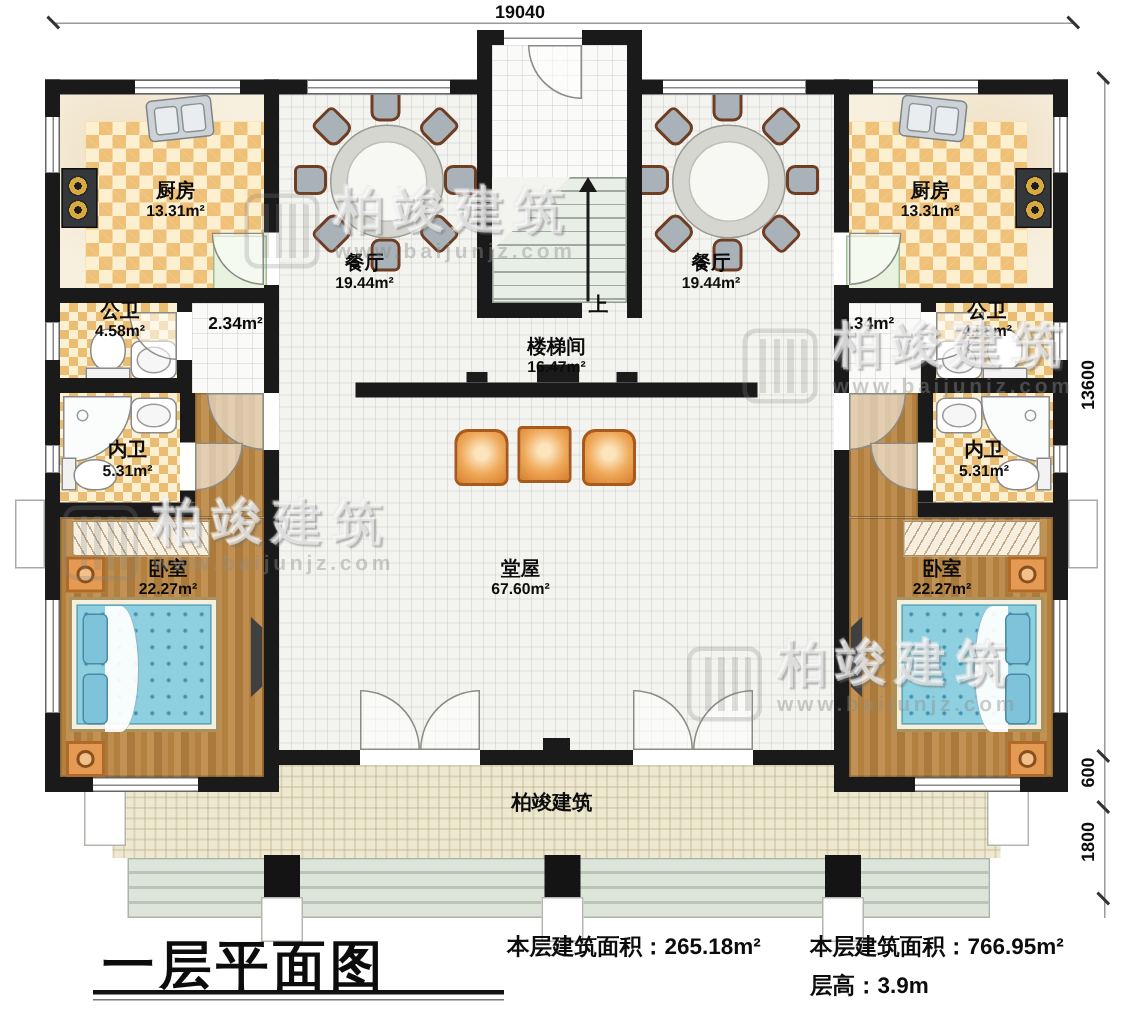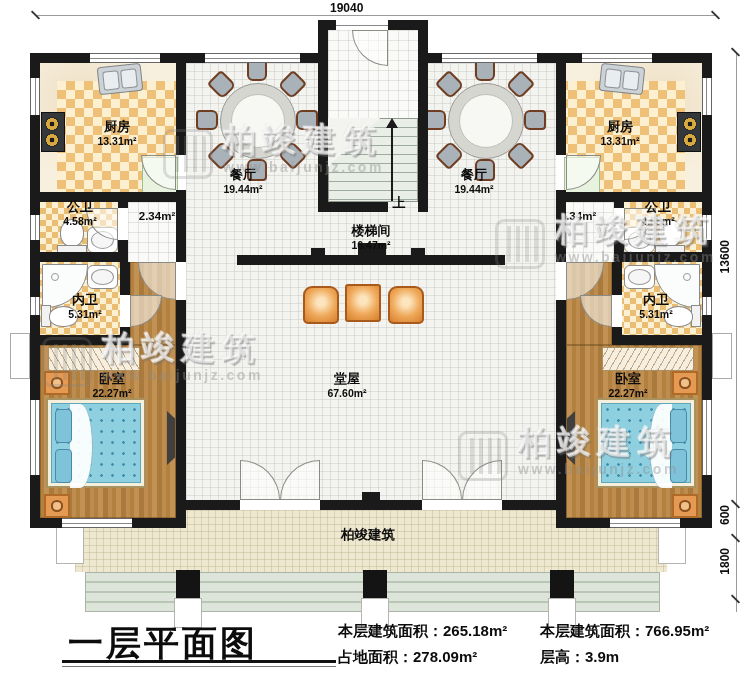--- a/index.html
+++ b/index.html
@@ -343,22 +343,20 @@
         <div class="wm-brand">柏竣建筑</div>
          <div class="wm-url">www.baijunjz.com</div>
       </div>
   </div>
 
   <div class="tb-title">一层平面图</div>
   <div class="tb-line1"></div>
   <div class="tb-line2"></div>
   <div class="stat" style="left:338px;top:622px;">
     <span>本层建筑面积：</span><span>265.18m²</span></div>
-  <div class="stat" style="left:338px;top:648px;">
-    <span>占地面积：</span><span>278.09m²</span></div>
   <div class="stat" style="left:540px;top:622px;">
     <span>本层建筑面积：</span><span>766.95m²</span></div>
   <div class="stat" style="left:540px;top:648px;">
     <span>层高：</span><span>3.9m</span></div>
 
 <div class="wing wing-right">
     <div class="wall" style="left:0;top:0;width:10px;height:475px;"></div>
     <div class="wall" style="left:0;top:0;width:156px;height:10px;"></div>
     <div class="wall" style="left:0;top:465px;width:156px;height:10px;"></div>
     <div class="wall" style="left:146px;top:0;width:10px;height:102px;"></div>

